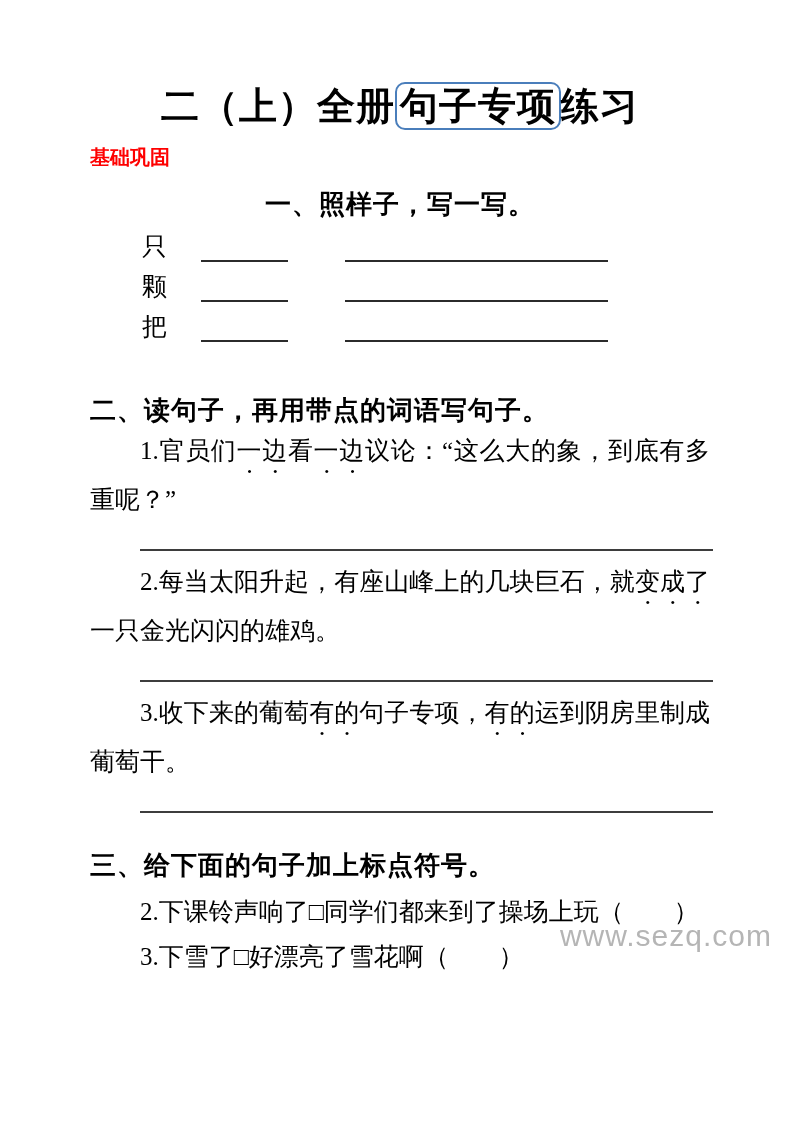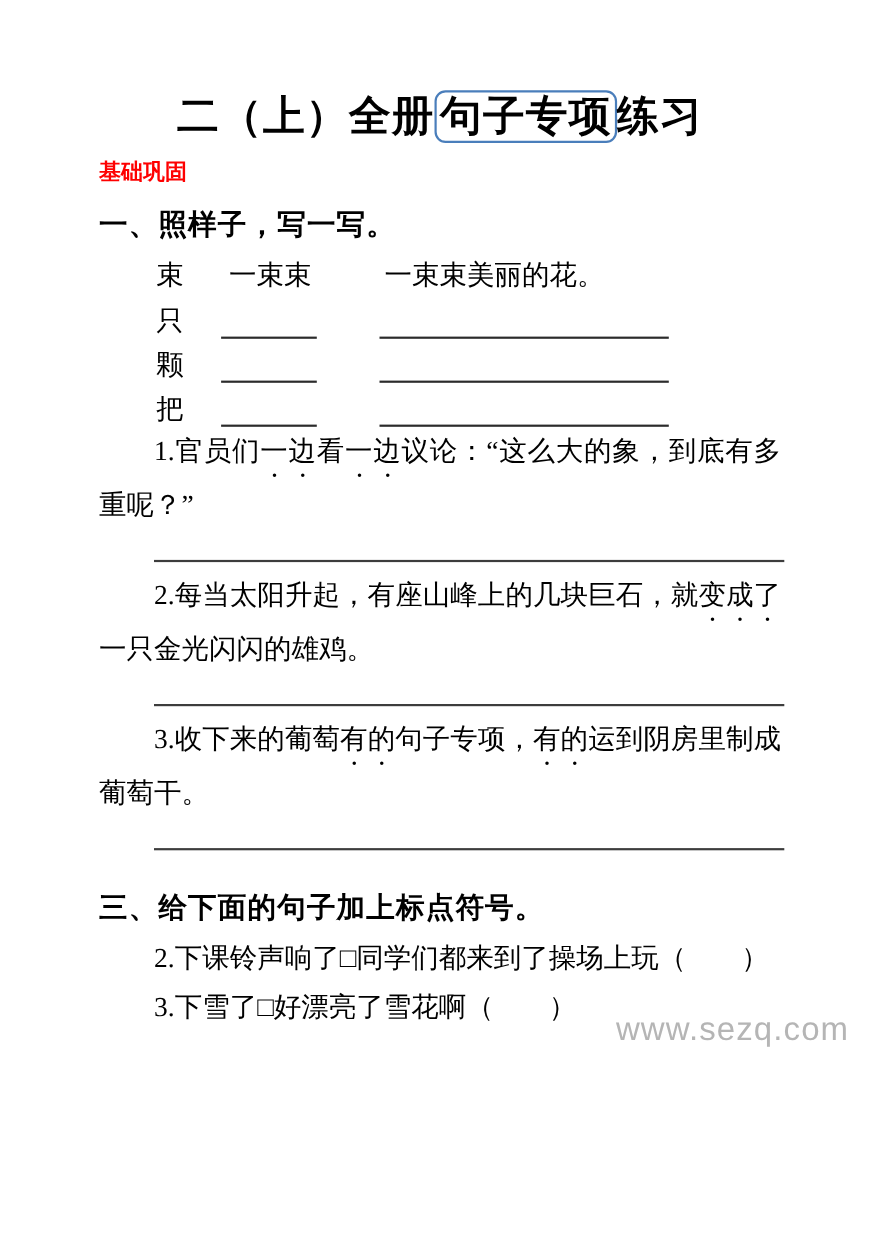--- a/index.html
+++ b/index.html
@@ -40,21 +40,21 @@
   }
 
   
   .heading {
     font-family: "Liberation Sans", sans-serif;
     font-weight: bold;
     font-size: 26px;
     line-height: 1.3;
     letter-spacing: 1px;
   }
-  .h1gap { margin-top: 18px; }
+  .h1gap { margin-top: 18px; text-align: center; }
   .h2gap { margin-top: 52px; }
   .h3gap { margin-top: 36px; }
 
   
   .ex-row {
     margin-top: 12px;
     font-size: 25px;
     line-height: 34px;
     white-space: nowrap;
   }
@@ -132,45 +132,41 @@
 
 <div class="page">
   <div class="content">
 
     <h1 class="title"><span>二（上）全册</span><span class="boxed">句子专项</span><span>练习</span></h1>
 
     <div class="subtitle">基础巩固</div>
 
     <div class="section">
       <div class="heading h1gap">一、照样子，写一写。</div>
-      <div class="ex-row">
-        <span class="ex-char">束</span>
-        <span class="ex-repeat">一束束</span>
-        <span class="ex-sentence">一束束美丽的花。</span>
-      </div>
       <div>
           <div class="w-row">
             <span class="w-char">只</span>
             <span class="blank short"></span>
             <span class="blank long"></span>
           </div>
           <div class="w-row">
             <span class="w-char">颗</span>
             <span class="blank short"></span>
             <span class="blank long"></span>
           </div>
           <div class="w-row">
             <span class="w-char">把</span>
             <span class="blank short"></span>
             <span class="blank long"></span>
           </div>
         </div>
     </div>
 
     <div class="section">
+      <div class="heading h2gap">二、读句子，再用带点的词语写句子。</div>
       <div>
           <div class="para"><span>1.官员们</span><span class="em-dot">一边</span><span>看</span><span class="em-dot">一边</span><span>议论：“这么大的象，到底有多重呢？”</span></div>
           <div class="answer-line"></div>
           <div class="para"><span>2.每当太阳升起，有座山峰上的几块巨石，就</span><span class="em-dot">变成了</span><span>一只金光闪闪的雄鸡。</span></div>
           <div class="answer-line"></div>
           <div class="para"><span>3.收下来的葡萄</span><span class="em-dot">有的</span><span>句子专项，</span><span class="em-dot">有的</span><span>运到阴房里制成葡萄干。</span></div>
           <div class="answer-line"></div>
         </div>
     </div>
 

